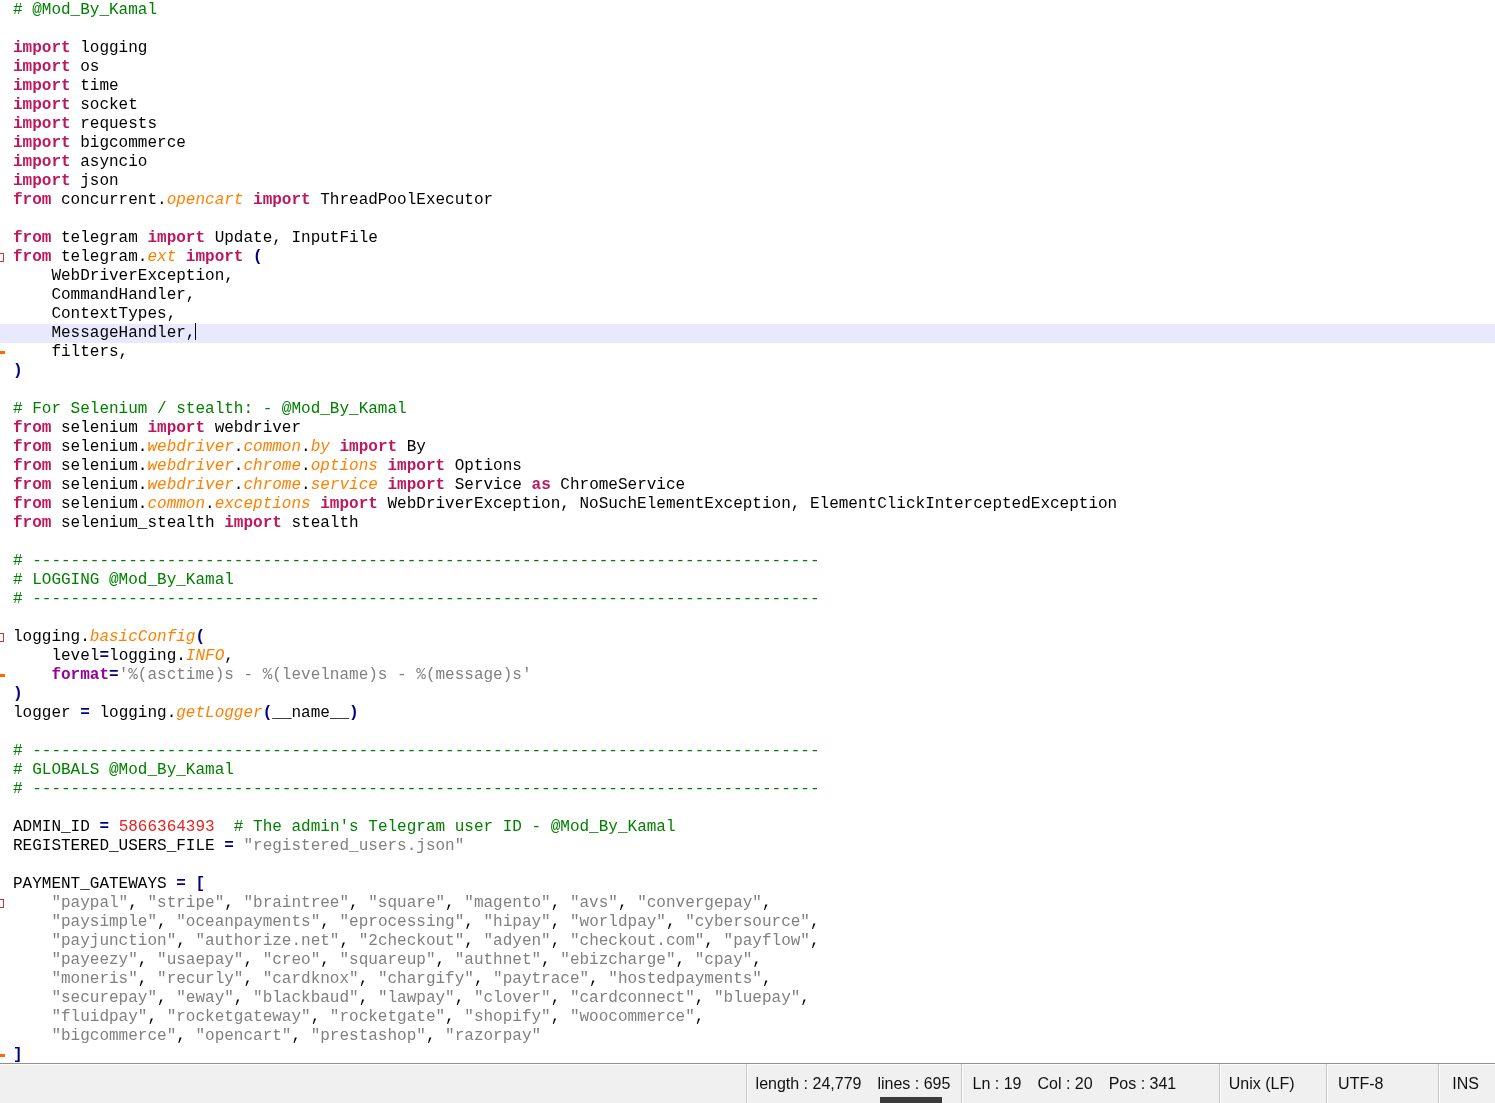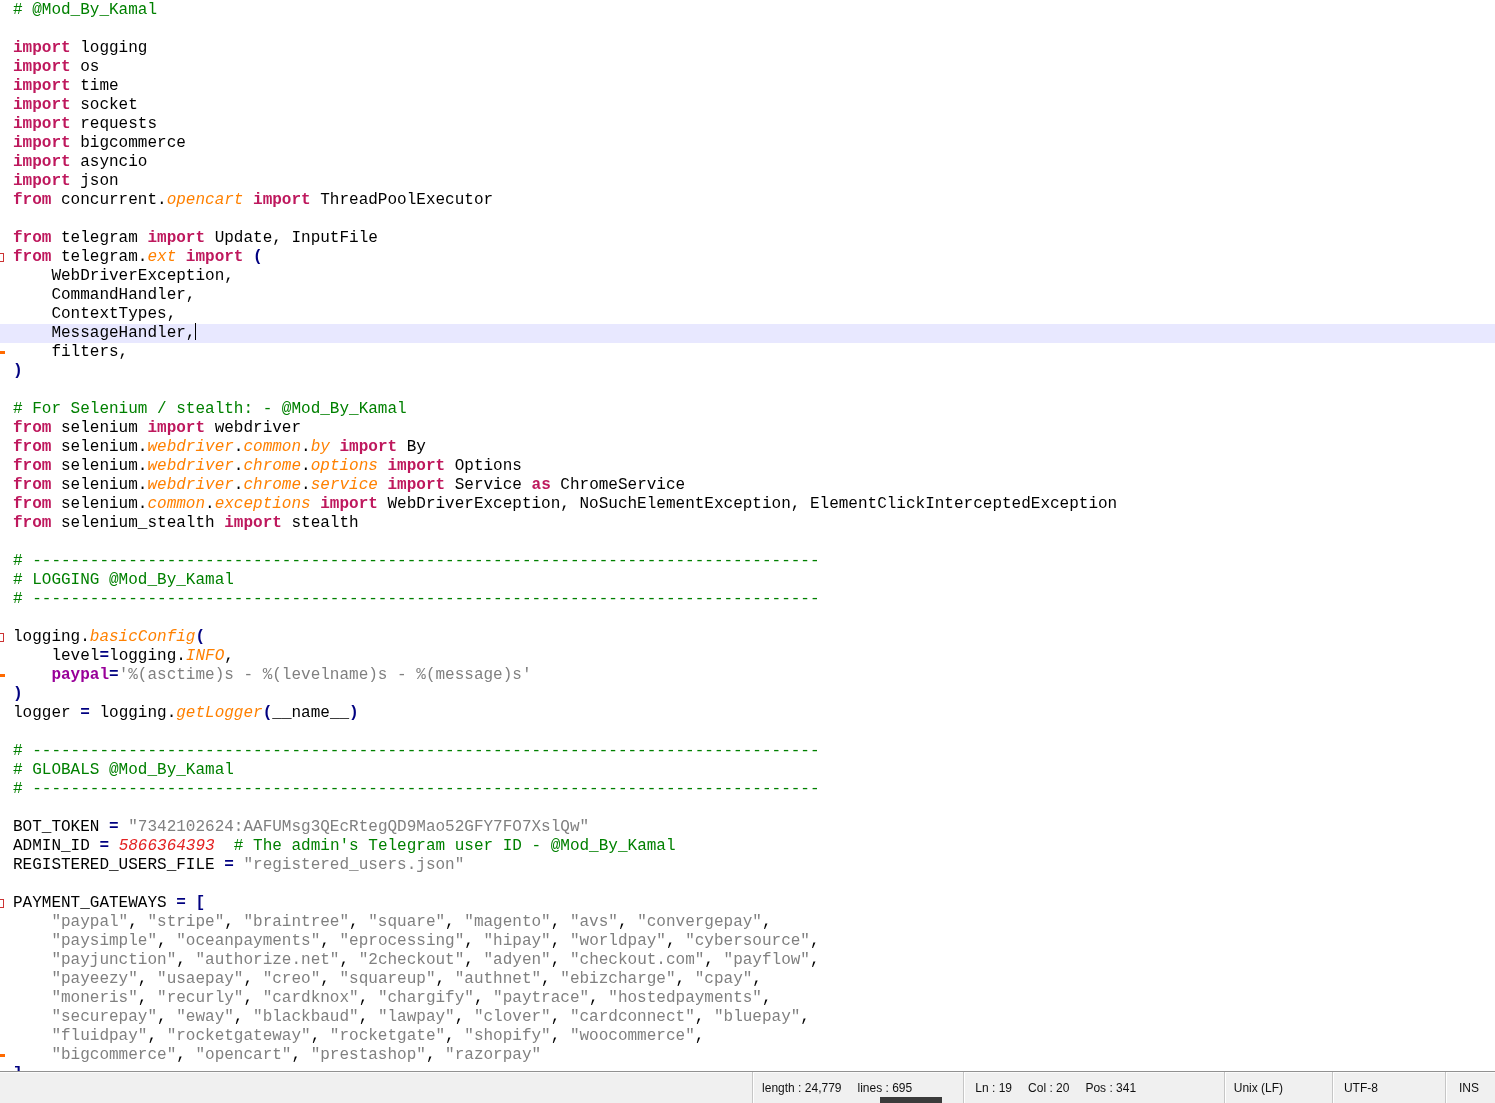--- a/index.html
+++ b/index.html
@@ -14,45 +14,45 @@
     position:relative; height:19px; line-height:19px;
     font-size:16px; white-space:pre; padding-left:13px;
     color:#000;
   }
   .code-line.hl { background:#e8e8ff; }
 
   
   .tk-k { color:#be185d; font-weight:bold; }          
   .tk-c { color:#008000; }                            
   .tk-s { color:#808080; }                            
-  .tk-n { color:#e32222;font-style:italic; }                            
+  .tk-n { color:#e32222; }                            
   .tk-a { color:#ff8000; font-style:italic; }         
   .tk-b { color:#990099; font-weight:bold; }          
   .tk-o { color:#000080; font-weight:bold; }          
   .tk-d { color:#000000; }                            
 
   .caret {
     display:inline-block; width:1px; height:17px; background:#000;
     vertical-align:middle; margin-top:-2px;
   }
 
   #margin-layer { position:absolute; top:0; left:0; width:6px; height:1077px; }
   .fold-box {
     position:absolute; left:-5px; width:9px; height:9px;
     border:1px solid #cc3333; background:#fff;
   }
   .mod-mark {
     position:absolute; left:0; width:5px; height:3px; background:#ff6a00;
   }
 
   #statusbar {
-    position:absolute; left:0; bottom:0; width:1495px; height:32px;
+    position:absolute; left:0; bottom:0; width:1495px; height:40px;
     background:#f0f0f0; border-top:1px solid #919191;
     box-shadow: inset 0 1px 0 #fbfbfb;
-    font-family:"Liberation Sans", sans-serif; font-size:12px; color:#111;
+    font-family:"Liberation Sans", sans-serif; font-size:16px; color:#111;
     display:flex; align-items:center;padding-left:6px;
   }
   .sb-sec { height:100%; display:flex; align-items:center; }
   .sb-sep { border-left:1px solid #c6c6c6; box-shadow: inset 1px 0 0 #ffffff; }
   .sb-doc   { width:760px; }
   .sb-len   { width:215px; padding-left:9px; }
   .sb-pos   { width:265px; padding-left:11px; }
   .sb-eol   { width:110px; padding-left:9px; }
   .sb-enc   { width:115px; padding-left:11px; }
   .sb-ins   { flex:1; padding-left:13px; }
@@ -94,29 +94,28 @@
       <div class="code-line"><span class="tk-k">from</span><span class="tk-d"> selenium.</span><span class="tk-a">webdriver</span><span class="tk-d">.</span><span class="tk-a">chrome</span><span class="tk-d">.</span><span class="tk-a">service</span><span class="tk-d"> </span><span class="tk-k">import</span><span class="tk-d"> Service </span><span class="tk-k">as</span><span class="tk-d"> ChromeService</span></div>
       <div class="code-line"><span class="tk-k">from</span><span class="tk-d"> selenium.</span><span class="tk-a">common</span><span class="tk-d">.</span><span class="tk-a">exceptions</span><span class="tk-d"> </span><span class="tk-k">import</span><span class="tk-d"> WebDriverException, NoSuchElementException, ElementClickInterceptedException</span></div>
       <div class="code-line"><span class="tk-k">from</span><span class="tk-d"> selenium_stealth </span><span class="tk-k">import</span><span class="tk-d"> stealth</span></div>
       <div class="code-line"></div>
       <div class="code-line"><span class="tk-c"># ----------------------------------------------------------------------------------</span></div>
       <div class="code-line"><span class="tk-c"># LOGGING @Mod_By_Kamal</span></div>
       <div class="code-line"><span class="tk-c"># ----------------------------------------------------------------------------------</span></div>
       <div class="code-line"></div>
       <div class="code-line"><span class="tk-d">logging.</span><span class="tk-a">basicConfig</span><span class="tk-o">(</span></div>
       <div class="code-line"><span class="tk-d">    level</span><span class="tk-o">=</span><span class="tk-d">logging.</span><span class="tk-a">INFO</span><span class="tk-d">,</span></div>
-      <div class="code-line"><span class="tk-d">    </span><span class="tk-b">paypal</span><span class="tk-o">=</span><span class="tk-s">'%(asctime)s - %(levelname)s - %(message)s'</span></div>
+      <div class="code-line"><span class="tk-d">    </span><span class="tk-b">format</span><span class="tk-o">=</span><span class="tk-s">'%(asctime)s - %(levelname)s - %(message)s'</span></div>
       <div class="code-line"><span class="tk-o">)</span></div>
       <div class="code-line"><span class="tk-d">logger </span><span class="tk-o">=</span><span class="tk-d"> logging.</span><span class="tk-a">getLogger</span><span class="tk-o">(</span><span class="tk-d">__name__</span><span class="tk-o">)</span></div>
       <div class="code-line"></div>
       <div class="code-line"><span class="tk-c"># ----------------------------------------------------------------------------------</span></div>
       <div class="code-line"><span class="tk-c"># GLOBALS @Mod_By_Kamal</span></div>
       <div class="code-line"><span class="tk-c"># ----------------------------------------------------------------------------------</span></div>
       <div class="code-line"></div>
-      <div class="code-line"><span class="tk-d">BOT_TOKEN </span><span class="tk-o">=</span><span class="tk-d"> </span><span class="tk-s">"7342102624:AAFUMsg3QEcRtegQD9Mao52GFY7FO7XslQw"</span></div>
       <div class="code-line"><span class="tk-d">ADMIN_ID </span><span class="tk-o">=</span><span class="tk-d"> </span><span class="tk-n">5866364393</span><span class="tk-d">  </span><span class="tk-c"># The admin's Telegram user ID - @Mod_By_Kamal</span></div>
       <div class="code-line"><span class="tk-d">REGISTERED_USERS_FILE </span><span class="tk-o">=</span><span class="tk-d"> </span><span class="tk-s">"registered_users.json"</span></div>
       <div class="code-line"></div>
       <div class="code-line"><span class="tk-d">PAYMENT_GATEWAYS </span><span class="tk-o">=</span><span class="tk-d"> </span><span class="tk-o">[</span></div>
       <div class="code-line"><span class="tk-d">    </span><span class="tk-s">"paypal"</span><span class="tk-d">, </span><span class="tk-s">"stripe"</span><span class="tk-d">, </span><span class="tk-s">"braintree"</span><span class="tk-d">, </span><span class="tk-s">"square"</span><span class="tk-d">, </span><span class="tk-s">"magento"</span><span class="tk-d">, </span><span class="tk-s">"avs"</span><span class="tk-d">, </span><span class="tk-s">"convergepay"</span><span class="tk-d">,</span></div>
       <div class="code-line"><span class="tk-d">    </span><span class="tk-s">"paysimple"</span><span class="tk-d">, </span><span class="tk-s">"oceanpayments"</span><span class="tk-d">, </span><span class="tk-s">"eprocessing"</span><span class="tk-d">, </span><span class="tk-s">"hipay"</span><span class="tk-d">, </span><span class="tk-s">"worldpay"</span><span class="tk-d">, </span><span class="tk-s">"cybersource"</span><span class="tk-d">,</span></div>
       <div class="code-line"><span class="tk-d">    </span><span class="tk-s">"payjunction"</span><span class="tk-d">, </span><span class="tk-s">"authorize.net"</span><span class="tk-d">, </span><span class="tk-s">"2checkout"</span><span class="tk-d">, </span><span class="tk-s">"adyen"</span><span class="tk-d">, </span><span class="tk-s">"checkout.com"</span><span class="tk-d">, </span><span class="tk-s">"payflow"</span><span class="tk-d">,</span></div>
       <div class="code-line"><span class="tk-d">    </span><span class="tk-s">"payeezy"</span><span class="tk-d">, </span><span class="tk-s">"usaepay"</span><span class="tk-d">, </span><span class="tk-s">"creo"</span><span class="tk-d">, </span><span class="tk-s">"squareup"</span><span class="tk-d">, </span><span class="tk-s">"authnet"</span><span class="tk-d">, </span><span class="tk-s">"ebizcharge"</span><span class="tk-d">, </span><span class="tk-s">"cpay"</span><span class="tk-d">,</span></div>
       <div class="code-line"><span class="tk-d">    </span><span class="tk-s">"moneris"</span><span class="tk-d">, </span><span class="tk-s">"recurly"</span><span class="tk-d">, </span><span class="tk-s">"cardknox"</span><span class="tk-d">, </span><span class="tk-s">"chargify"</span><span class="tk-d">, </span><span class="tk-s">"paytrace"</span><span class="tk-d">, </span><span class="tk-s">"hostedpayments"</span><span class="tk-d">,</span></div>
       <div class="code-line"><span class="tk-d">    </span><span class="tk-s">"securepay"</span><span class="tk-d">, </span><span class="tk-s">"eway"</span><span class="tk-d">, </span><span class="tk-s">"blackbaud"</span><span class="tk-d">, </span><span class="tk-s">"lawpay"</span><span class="tk-d">, </span><span class="tk-s">"clover"</span><span class="tk-d">, </span><span class="tk-s">"cardconnect"</span><span class="tk-d">, </span><span class="tk-s">"bluepay"</span><span class="tk-d">,</span></div>

